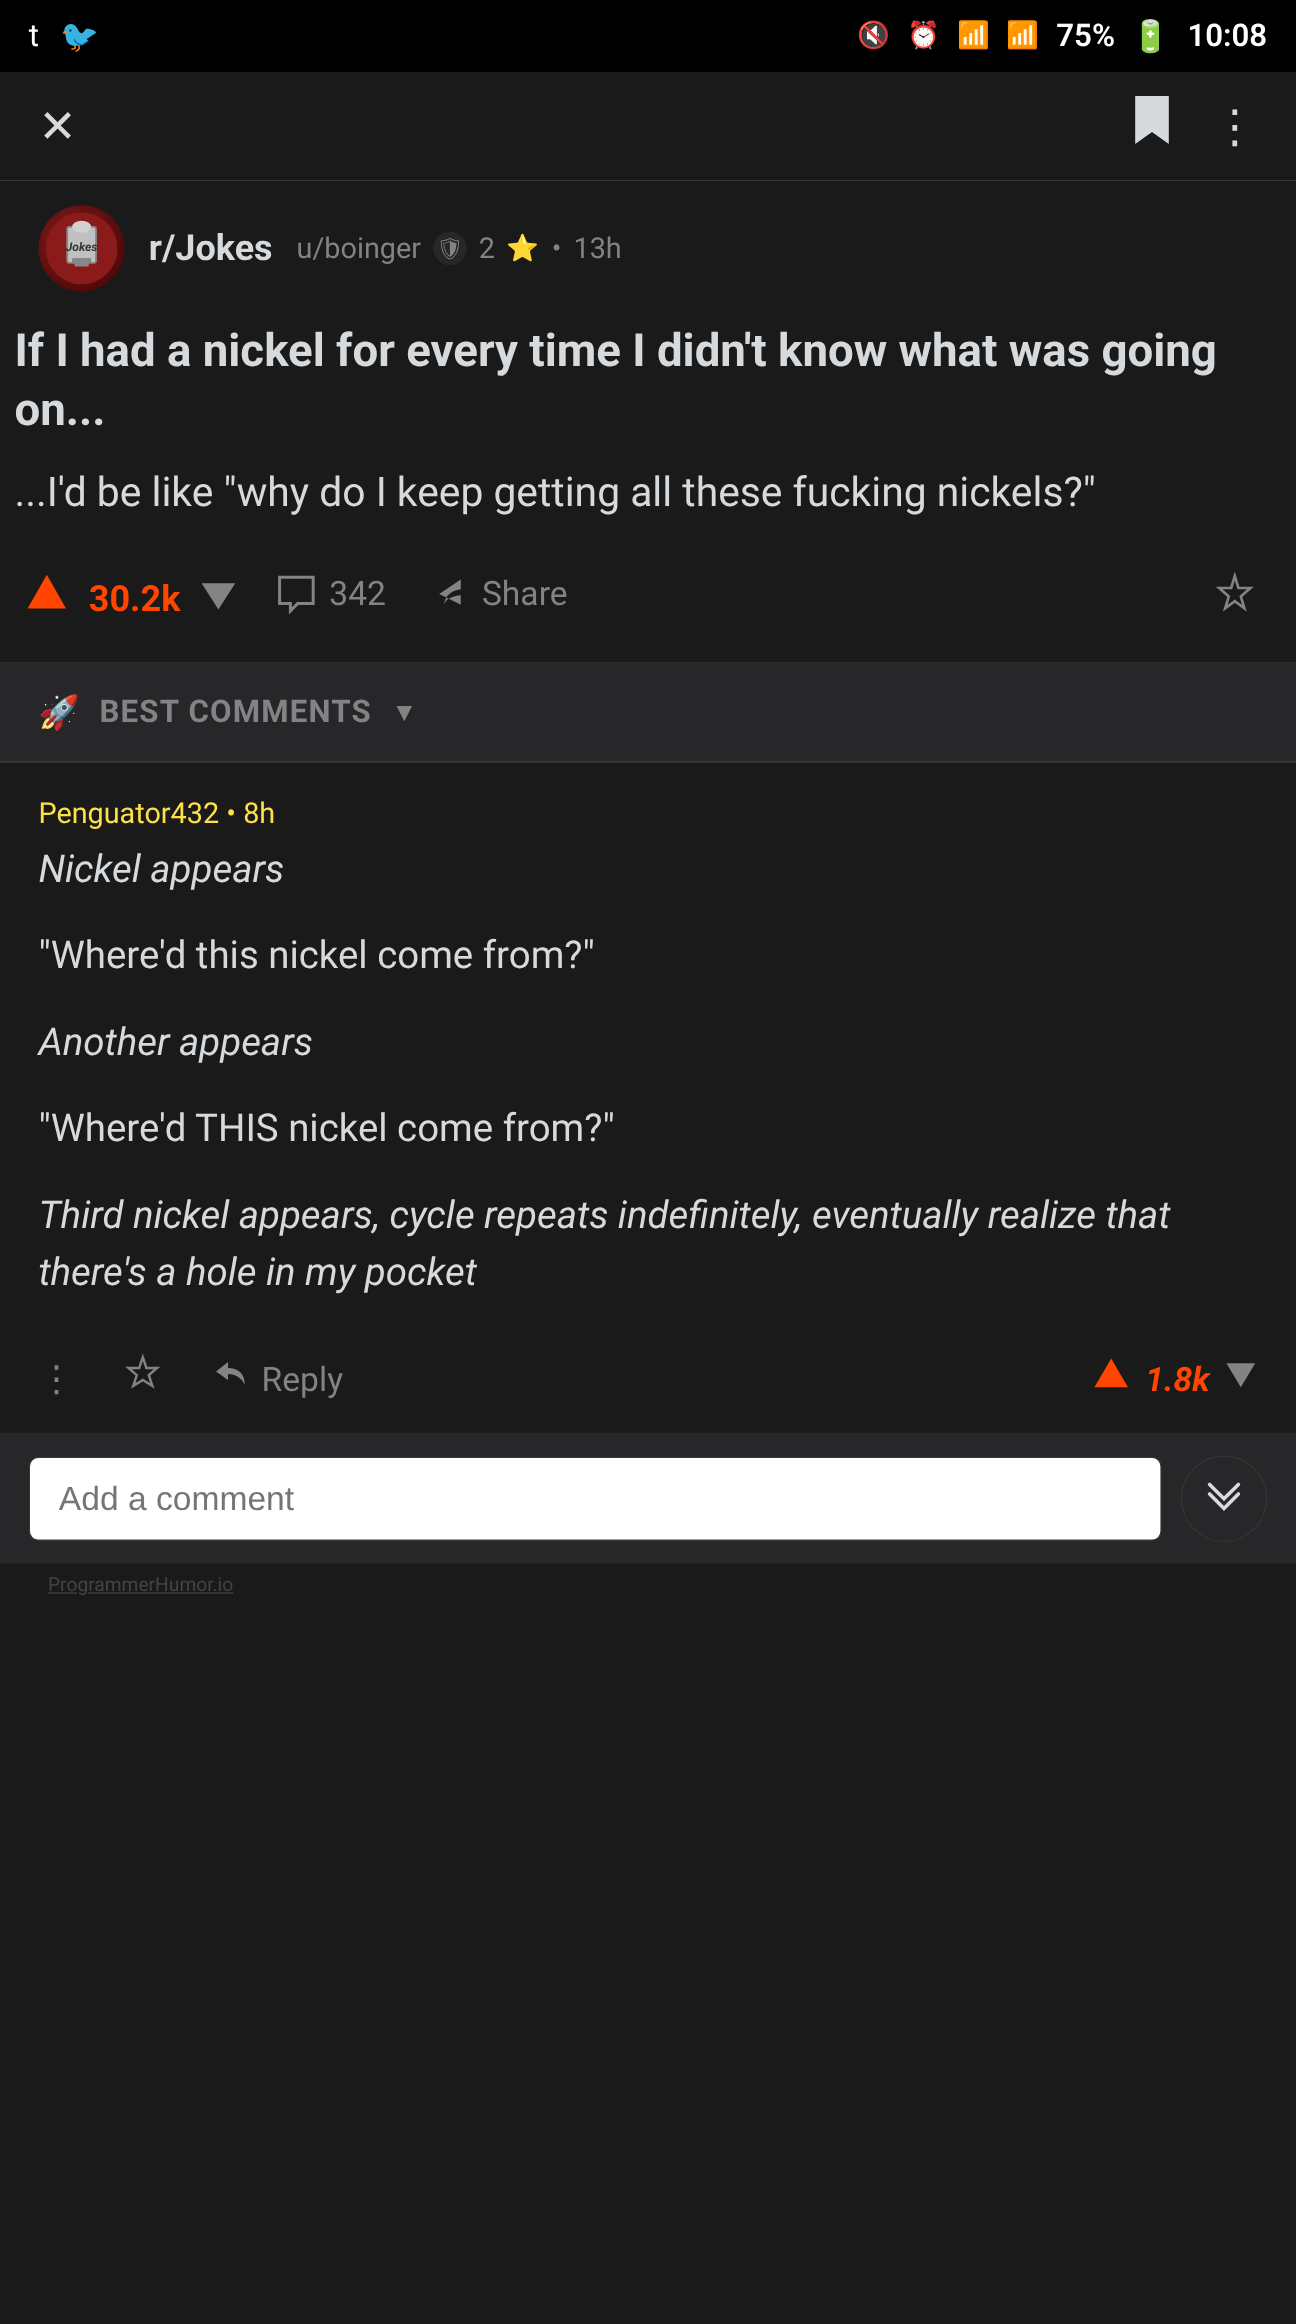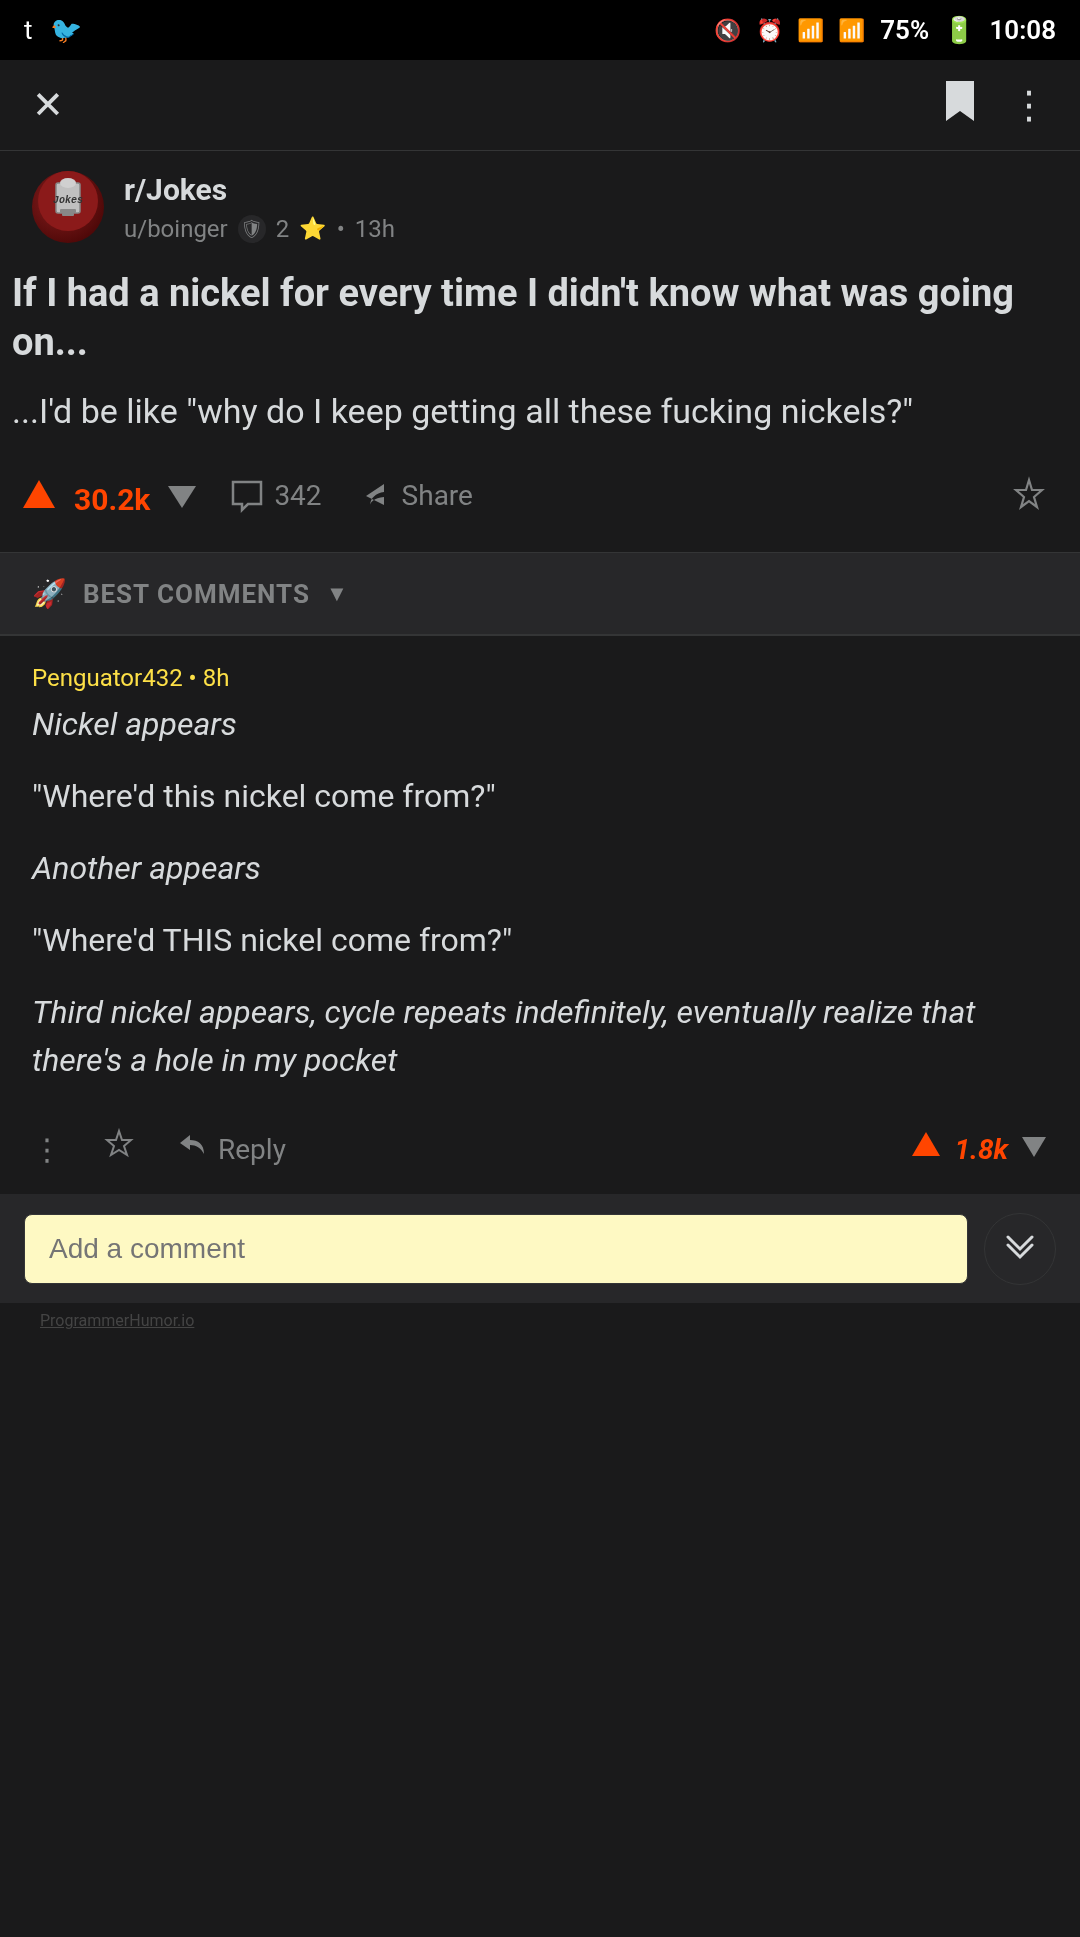--- a/index.html
+++ b/index.html
@@ -67,31 +67,31 @@
       display: flex;
       align-items: center;
       gap: 20px;
     }
     .avatar-img {
       width: 72px;
       height: 72px;
       border-radius: 50%;
       background: radial-gradient(circle at 40% 40%, #8b2020, #3a0000);
       display: flex;
+      align-items: center;
       justify-content: center;
       color: #ccc;
       font-size: 22px;
       font-style: italic;
       font-weight: bold;
-      font-family: Liberation Mono, monospace;
     }
     .post-meta {
       display: flex;
-      flex-direction: column;
-      gap: 8px;
+      flex-direction: row;
+      gap: 20px;
     }
     .subreddit-name {
       font-size: 30px;
       font-weight: 700;
       color: #d7dadc;
     }
     .post-author-line {
       font-size: 24px;
       color: #818384;
       display: flex;
@@ -278,21 +278,21 @@
       background: #272729;
       display: flex;
       align-items: center;
       padding: 18px 24px;
       gap: 16px;
       position: sticky;
       bottom: 0;
     }
     .add-comment-input {
       flex: 1;
-      background: #fef9c3;
+      background: #ffffff;
       border: 1px solid #343536;
       border-radius: 8px;
       padding: 18px 24px;
       font-size: 28px;
       color: #818384;
       outline: none;
     }
     .scroll-to-top {
       width: 72px;
       height: 72px;

